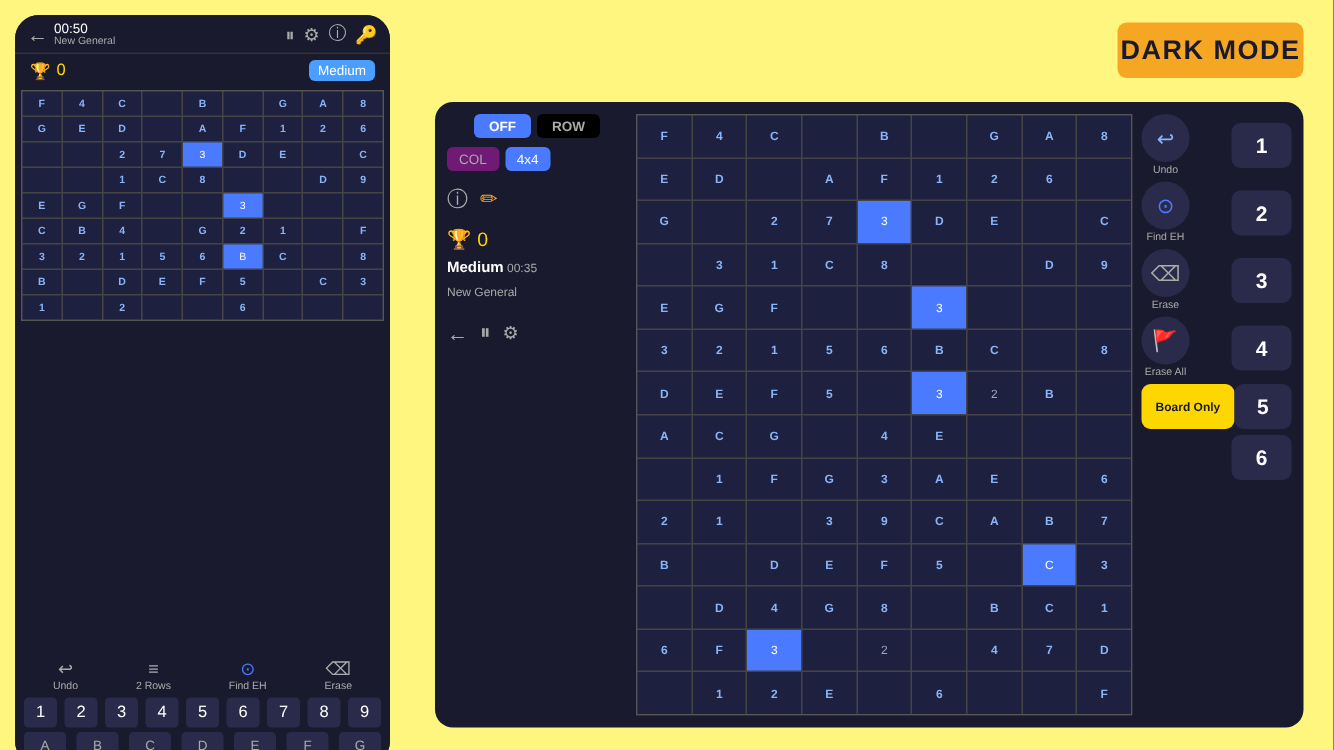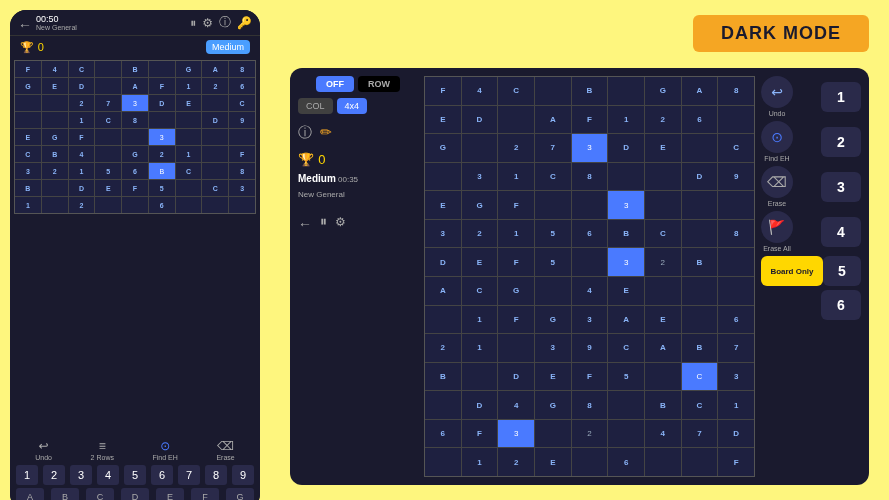--- a/index.html
+++ b/index.html
@@ -203,21 +203,21 @@
     
     .middle-content {
       flex: 1;
       padding: 15px 20px;
       display: flex;
       flex-direction: column;
     }
 
     .dark-mode-banner {
       background: #f5a623;
-      padding: 8px 28px;
+      padding: 8px 2px;
       border-radius: 6px;
       align-self: flex-end;
       margin-bottom: 10px;
     }
 
     .dark-mode-text {
       color: #1a1a2e;
       font-size: 18px;
       font-weight: 900;
       letter-spacing: 1px;
@@ -274,21 +274,21 @@
       color: #aaa;
     }
 
     .toggle-col-row {
       display: flex;
       gap: 4px;
       align-items: center;
     }
 
     .toggle-col {
-      background: #404040;
+      background: #701a75;
       color: #aaa;
       padding: 3px 8px;
       border-radius: 4px;
       font-size: 9px;
     }
 
     .toggle-4x4 {
       background: #4a7aff;
       color: #fff;
       padding: 3px 8px;

